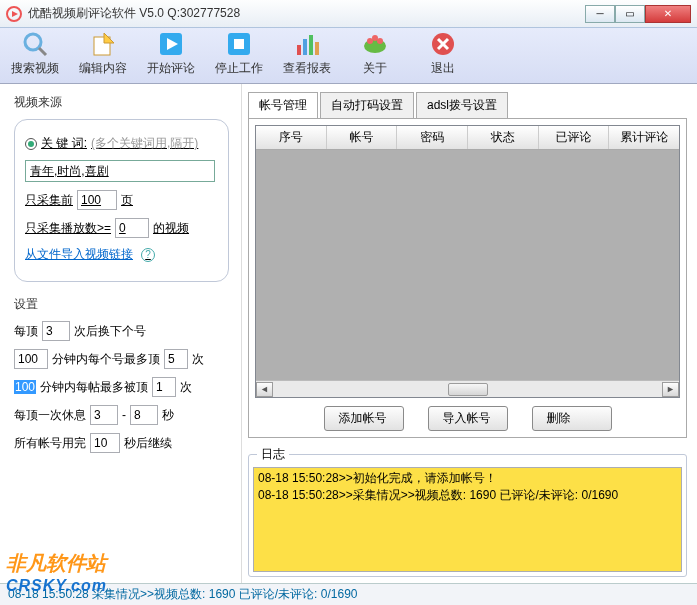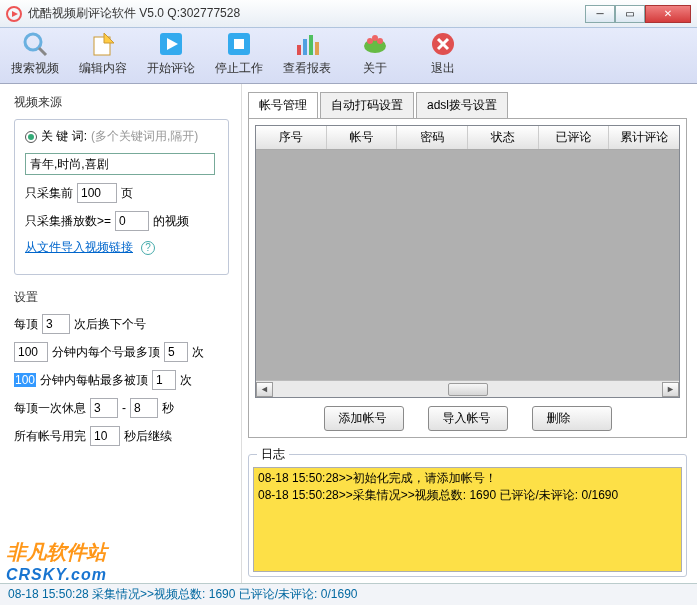--- a/index.html
+++ b/index.html
@@ -14,21 +14,21 @@
 
 .toolbar { height: 56px; background: linear-gradient(#e6ebfb, #d6ddf4); border-bottom: 1px solid #a0a8c0; display: flex; padding: 2px 8px; gap: 14px; }
 .tbtn { display: flex; flex-direction: column; align-items: center; width: 54px; cursor: pointer; }
 .tbtn .ico { width: 28px; height: 28px; display: flex; align-items: center; justify-content: center; }
 .tbtn .lbl { color: #333; margin-top: 2px; }
 
 .main { display: flex; height: calc(100% - 28px - 56px - 22px); }
 
 .leftpanel { width: 242px; padding: 10px 12px 6px 14px; border-right: 1px solid #ddd; }
 .section-title { color: #333; margin-bottom: 8px; }
-fieldset.src { border: 1px solid #c0c8d8; border-radius: 3px; padding: 8px 10px 10px 10px; margin-bottom: 14px; position: relative; }
+fieldset.src { border: 1px solid #c0c8d8; border-radius: 13px; padding: 15px 10px 10px 10px; margin-bottom: 14px; position: relative; text-decoration: underline; }
 .row { display: flex; align-items: center; margin-bottom: 8px; gap: 4px; }
 .radio { width: 12px; height: 12px; border-radius: 50%; border: 1px solid #555; display: inline-flex; align-items: center; justify-content: center; }
 .radio.sel::after { content: ""; width: 6px; height: 6px; background: #3a7; border-radius: 50%; }
 .hint { color: #999; }
 input.txt { border: 1px solid #7a9; background: #fff; padding: 2px 4px; height: 22px; }
 input.num { border: 1px solid #abadb3; background: #fff; padding: 1px 3px; height: 20px; text-align: left; }
 .link { color: #06c; text-decoration: underline; cursor: pointer; }
 .help { width: 14px; height: 14px; border-radius: 50%; border: 1px solid #4aa; color: #4aa; font-size: 10px; display: inline-flex; align-items: center; justify-content: center; margin-left: 4px; }
 .hl { background: #3399ff; color: #fff; padding: 0 1px; }
 
@@ -49,21 +49,21 @@
 
 .btnrow { display: flex; justify-content: center; gap: 24px; margin-top: 8px; }
 .btn { min-width: 80px; padding: 3px 14px; background: linear-gradient(#fdfdfd,#e2e2e2); border: 1px solid #8a8a8a; border-radius: 3px; cursor: pointer; }
 
 fieldset.log { border: 1px solid #c0c8d8; border-radius: 3px; margin-top: 8px; flex: 1; display: flex; flex-direction: column; min-height: 0; }
 fieldset.log legend { padding: 0 4px; margin-left: 8px; }
 .logbox { flex:1; background: #fde047; border: 1px solid #abadb3; margin: 4px; padding: 2px 4px; font-family: SimSun, monospace; white-space: pre; overflow: hidden; }
 
 .statusbar { height: 22px; border-top: 1px solid #bcc; background: #f2f4f8; display: flex; align-items: center; padding: 0 8px; font-family: SimSun, monospace; color: #0369a1; }
 
-.watermark { position: absolute; left: 6px; bottom: 21px; pointer-events: none; opacity: 0.9; text-align: center; }
+.watermark { position: absolute; left: 6px; bottom: 10px; pointer-events: none; opacity: 0.9; }
 .watermark .wm1 { color: #ff8c00; font-weight: bold; font-size: 20px; font-style: italic; }
 .watermark .wm2 { color: #0066cc; font-weight: bold; font-size: 16px; font-style: italic; letter-spacing: 1px; }
 </style>
 </head>
 <body>
 
 <div class="titlebar">
   <span class="app-icon">
     <svg viewBox="0 0 16 16">
         <circle cx="8" cy="8" r="7" fill="none" stroke="#e55" stroke-width="2"></circle>

